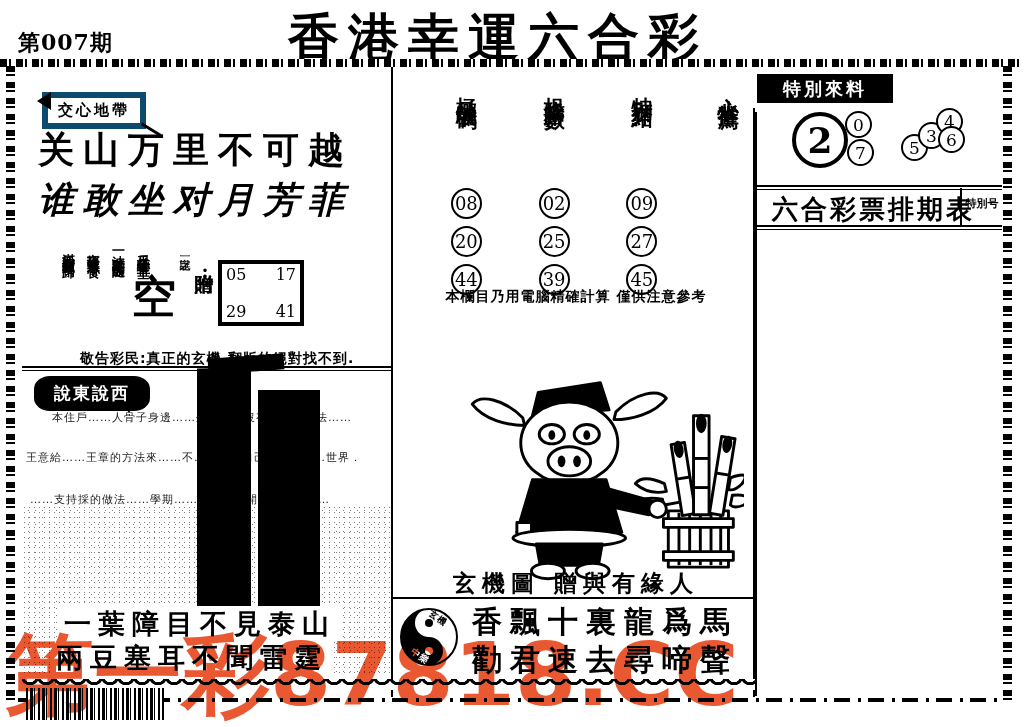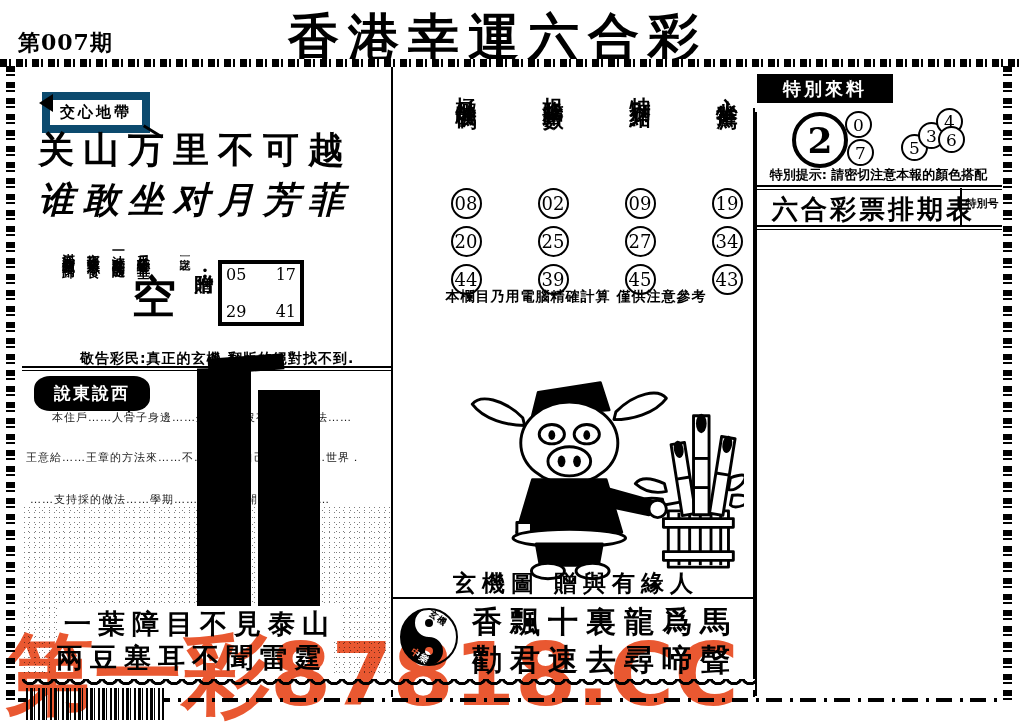--- a/index.html
+++ b/index.html
@@ -32,21 +32,21 @@
   .vline { width:2px; background:#000; }
   .hline { height:2px; background:#000; }
 
   
   .issue { left:18px; top:28px; font-size:22px; letter-spacing:1px; }
   .provider { left:102px; top:40px; font-size:13px; letter-spacing:1px; }
   .main-title { left:288px; top:4px; font-size:51px; letter-spacing:9px; }
 
   
   .heart-banner {
-    left:42px; top:92px; padding:3px 10px; border:8px solid #0c4a6e;
+    left:42px; top:92px; padding:3px 10px; border:6px solid #0c4a6e;
     font-size:15px; letter-spacing:3px; background:#fff;
   }
   .heart-banner::before {
     content:""; position:absolute; left:-20px; top:-6px;
     border:9px solid transparent; border-right:14px solid #000;
   }
   .heart-banner::after {
     content:""; position:absolute; right:-22px; bottom:-8px;
     width:22px; height:3px; background:#000; transform:rotate(32deg);
   }
@@ -232,25 +232,20 @@
     <div class="pick-col">
       <div class="pick-title">特別介紹</div>
       <div class="pick-nums">
         <span class="circle-num">09</span>
         <span class="circle-num">27</span>
         <span class="circle-num">45</span>
       </div>
     </div>
     <div class="pick-col">
       <div class="pick-title">心水推薦</div>
-      <div class="pick-nums">
-        <span class="circle-num">19</span>
-        <span class="circle-num">34</span>
-        <span class="circle-num">43</span>
-      </div>
     </div>
   </div>
   <div class="abs computer-note b">本欄目乃用電腦精確計算 僅供注意參考</div>
 
   <div class="abs pig-wrap">
     <svg width="330" height="222" viewBox="0 0 340 222">
       <g stroke="#000" stroke-width="3" fill="none" stroke-linejoin="round">
 
         <rect x="262" y="150" width="62" height="58" fill="#fff"></rect>
         <line x1="273" y1="152" x2="273" y2="206"></line>
@@ -322,21 +317,20 @@
 
   <div class="abs special-banner b">特別來料</div>
   <div class="abs rp-left-border"></div>
   <div class="abs big-circle">2</div>
   <div class="sm-circle" style="left:845px; top:111px;">0</div>
   <div class="sm-circle" style="left:847px; top:139px;">7</div>
   <div class="sm-circle" style="left:901px; top:134px;">5</div>
   <div class="sm-circle" style="left:918px; top:122px;">3</div>
   <div class="sm-circle" style="left:936px; top:108px;">4</div>
   <div class="sm-circle" style="left:938px; top:126px;">6</div>
-  <div class="abs special-hint b">特別提示: 請密切注意本報的顏色搭配</div>
   <div class="abs rp-line1"></div>
   <div class="abs schedule-title serif b">六合彩票排期表</div>
   <div class="abs vline rp-vdiv"></div>
   <div class="abs schedule-side b">特別号</div>
   <div class="abs rp-line2"></div>
 
   <div class="abs watermark">第一彩87818.CC</div>
 
 </div>
 

